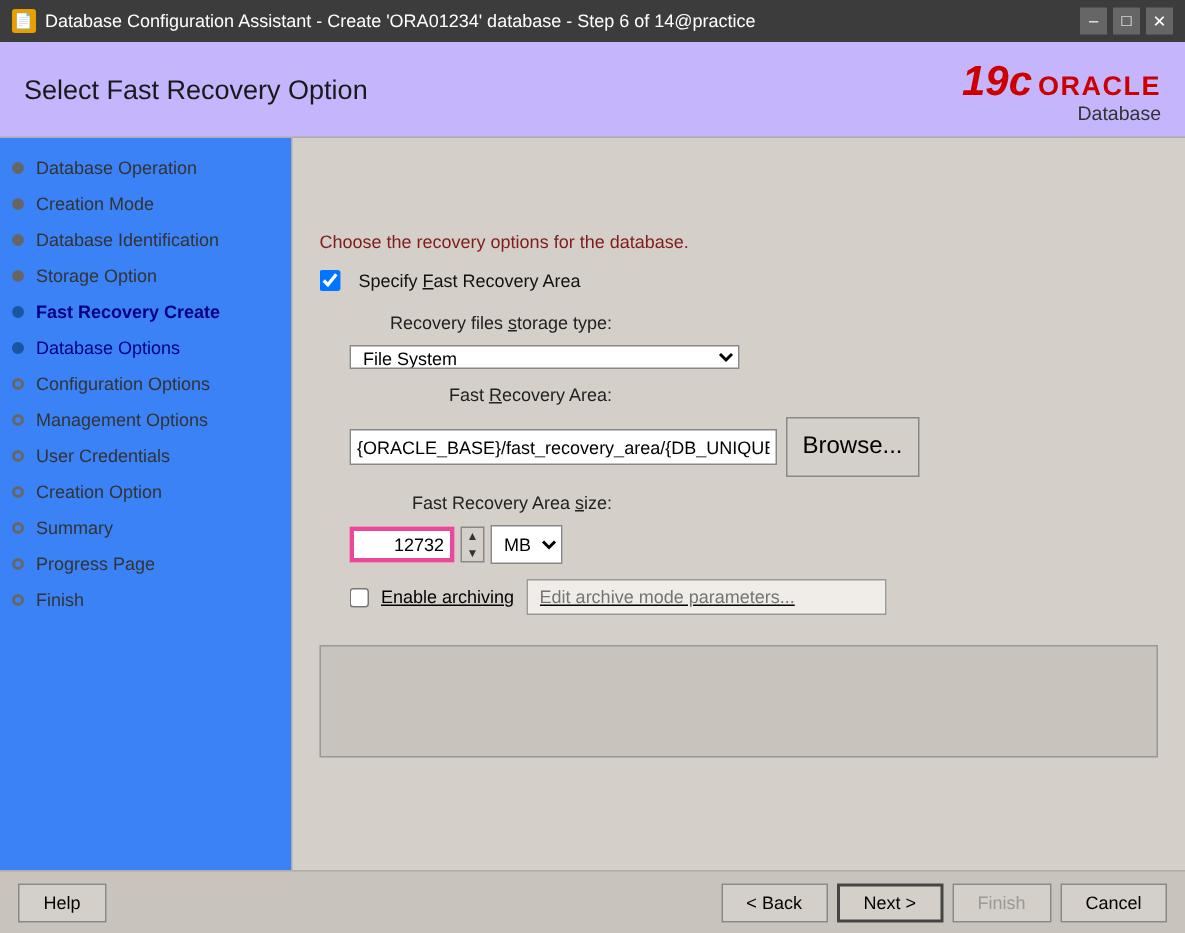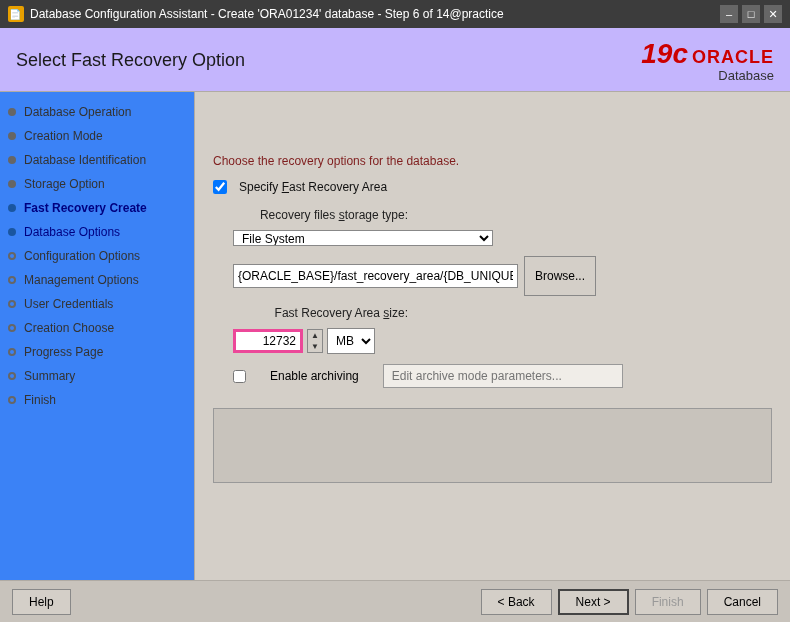--- a/index.html
+++ b/index.html
@@ -256,32 +256,33 @@
       font-size: 12px;
       border: 1px solid #888;
       background: #fff;
       padding: 0 4px;
     }
 
     
     .browse-btn {
       height: 40px;
       padding: 0 10px;
-      font-size: 12px;
+      font-size: 16px;
       background: #d4cfc8;
       border: 1px solid #888;
       cursor: pointer;
     }
 
     
     .archive-row {
       display: flex;
       align-items: center;
-      gap: 24px;
+      gap: 8px;
       margin-top: 10px;
+      text-decoration: underline;
     }
     .archive-input {
       height: 24px;
       font-size: 12px;
       background: #f0ede8;
       border: 1px solid #999;
       color: #888;
       padding: 0 8px;
       width: 240px;
     }
@@ -388,29 +389,29 @@
       <div class="sidebar-item">
         <div class="sidebar-dot"></div>
         <span>Management Options</span>
       </div>
       <div class="sidebar-item">
         <div class="sidebar-dot"></div>
         <span>User Credentials</span>
       </div>
       <div class="sidebar-item">
         <div class="sidebar-dot"></div>
-        <span>Creation Choose</span>
+        <span>Creation Option</span>
+      </div>
+      <div class="sidebar-item">
+        <div class="sidebar-dot"></div>
+        <span>Summary</span>
       </div>
       <div class="sidebar-item">
         <div class="sidebar-dot"></div>
         <span>Progress Page</span>
-      </div>
-      <div class="sidebar-item">
-        <div class="sidebar-dot"></div>
-        <span>Summary</span>
       </div>
       <div class="sidebar-item">
         <div class="sidebar-dot"></div>
         <span>Finish</span>
       </div>
     </div>
 
     <div class="main-content">
       <p class="content-description">Choose the recovery options for the database.</p>
 
@@ -427,20 +428,23 @@
           <label class="form-label">
             Recovery files <span class="underline">s</span>torage type:
           </label>
           <select class="form-select">
             <option>File System</option>
             <option>ASM</option>
           </select>
         </div>
 
         <div class="form-row">
+          <label class="form-label">
+            Fast <span class="underline">R</span>ecovery Area:
+          </label>
           <div class="input-browse">
             <input type="text" class="form-input-text" value="{ORACLE_BASE}/fast_recovery_area/{DB_UNIQUE_" style="">
             <button class="browse-btn">Browse...</button>
           </div>
         </div>
 
         <div class="form-row">
           <label class="form-label">
             Fast Recovery Area <span class="underline">s</span>ize:
           </label>

